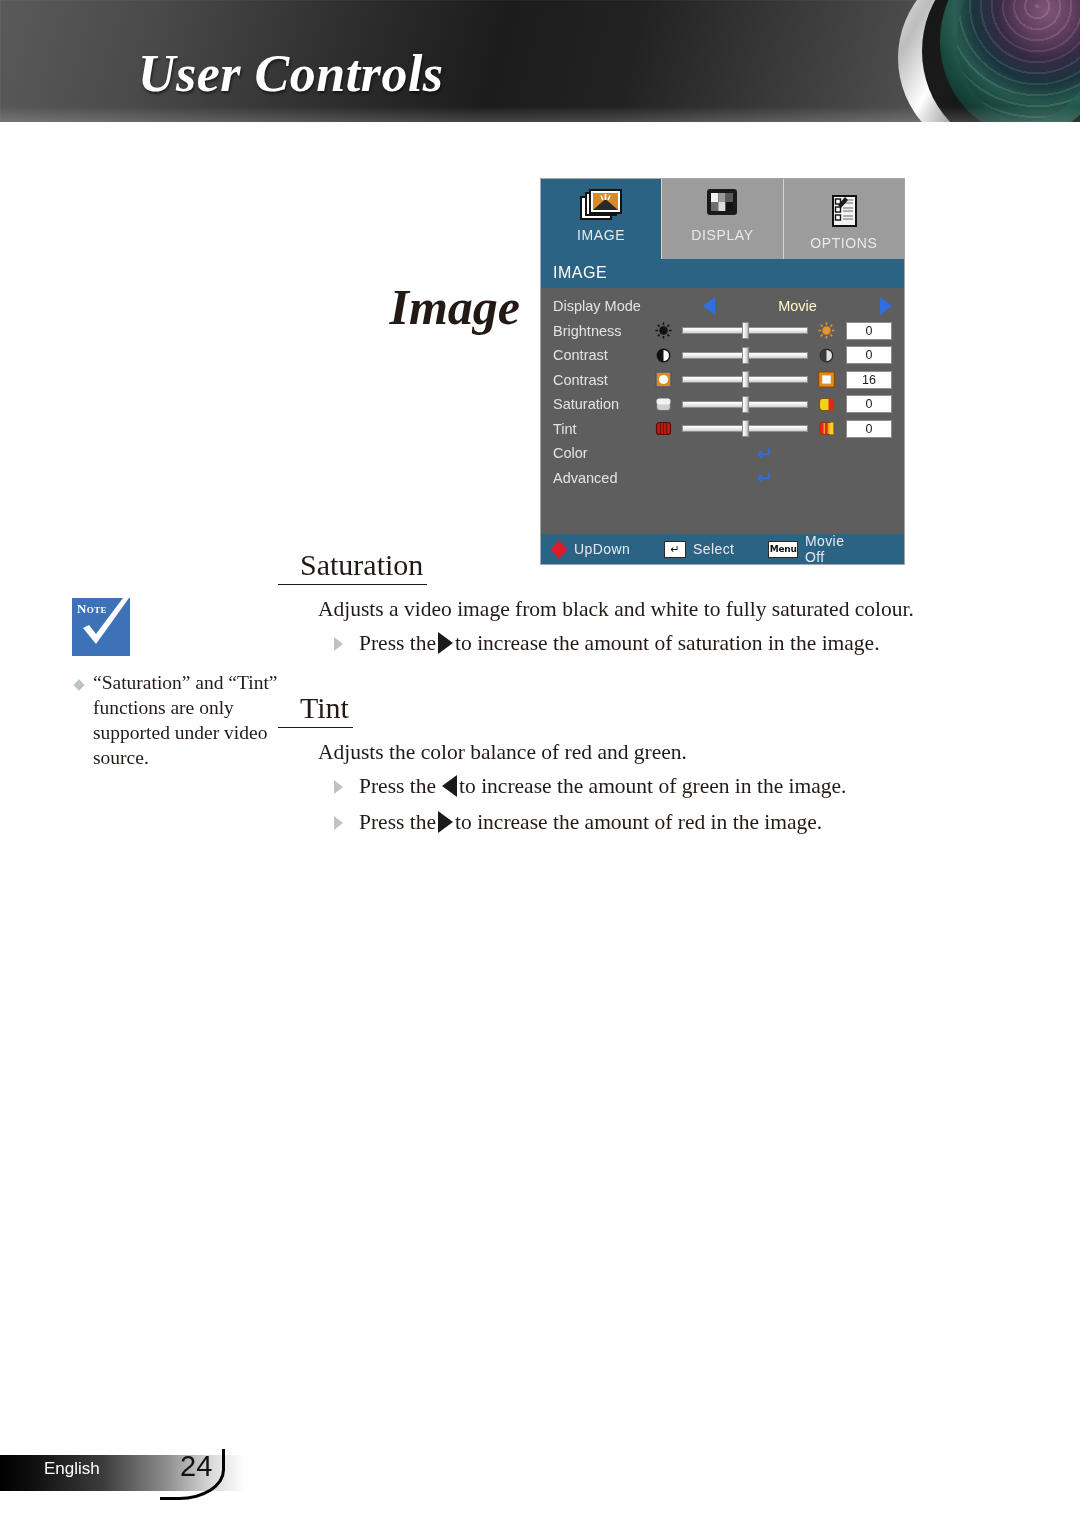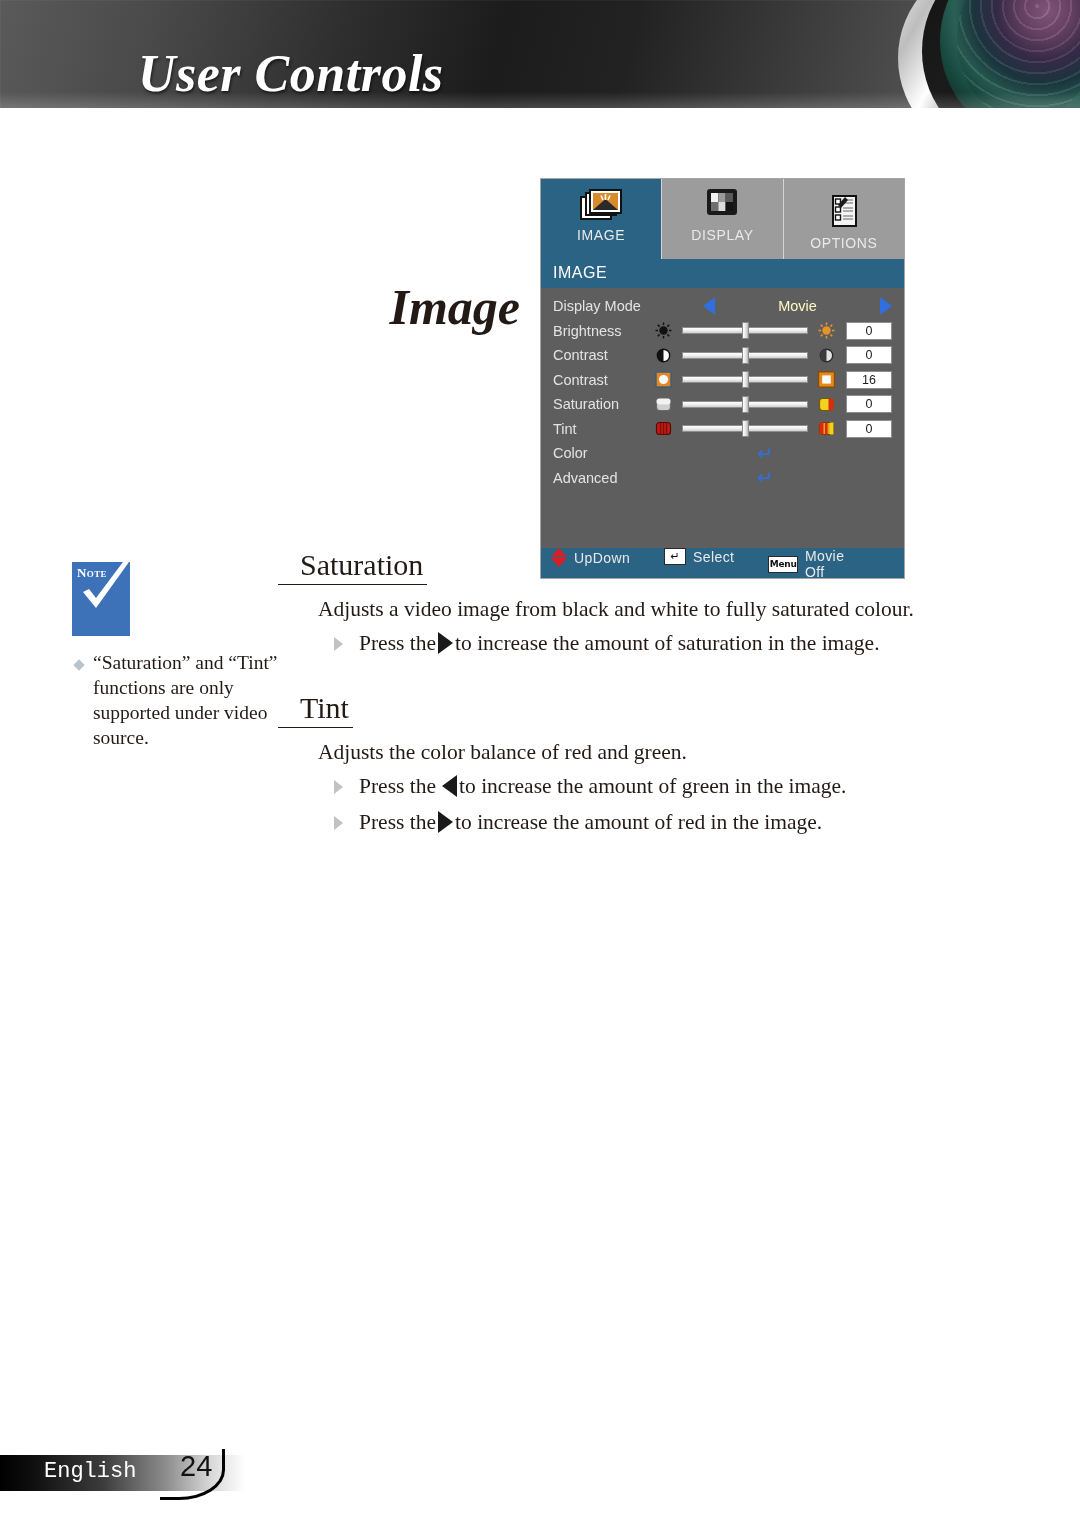--- a/index.html
+++ b/index.html
@@ -13,21 +13,21 @@
     position: relative;
     overflow: hidden;
     font-family: "Liberation Serif", serif;
   }
 
   
   .header {
     position: absolute;
     left: 0; top: 0;
     width: 1080px;
-    height: 108px;
+    height: 122px;
     background:
       linear-gradient(90deg,
         rgba(255,255,255,0.045) 0px, rgba(255,255,255,0.045) 1px,
         rgba(0,0,0,0) 1px, rgba(0,0,0,0) 26px),
       linear-gradient(180deg,
         rgba(255,255,255,0.04) 0px, rgba(255,255,255,0.04) 1px,
         rgba(0,0,0,0) 1px, rgba(0,0,0,0) 20px),
       linear-gradient(105deg, #5a5a5a 0%, #4a4a4a 14%, #2e2e2e 32%,
                       #1c1c1c 46%, #222222 58%, #3a3a3a 72%,
                       #4e4e4e 84%, #5c5c5c 100%);
@@ -151,21 +151,21 @@
 
   .osd-section-bar {
     background: #2b6384;
     color: #ffffff;
     font-size: 16px;
     padding: 5px 12px 6px 12px;
     letter-spacing: 0.5px;
   }
   .osd-body {
     background: #5e5e5e;
-    padding: 6px 0 14px 0;
+    padding: 6px 0 0 0;
   }
   .osd-row {
     display: flex;
     align-items: center;
     height: 24.5px;
     padding: 0 12px;
     box-sizing: border-box;
   }
   .osd-row-label {
     width: 150px;
@@ -240,21 +240,21 @@
     font-size: 19px;
     line-height: 1;
     margin-left: 54px;
     font-family: "DejaVu Sans", sans-serif;
   }
   .osd-spacer { height: 44px; }
   .osd-footer {
     background: #2b6384;
     height: 30px;
     display: flex;
-    align-items: flex-start;
+    align-items: center;
     padding: 0 10px;
     box-sizing: border-box;
   }
   .foot-item {
     display: flex;
     align-items: center;
     margin-right: 34px;
   }
   .foot-label {
     font-size: 14px;
@@ -288,23 +288,24 @@
   .key-btn.menu-key { font-size: 9px; font-weight: bold; letter-spacing: -0.2px; }
 
   
   .note-wrap {
     position: absolute;
     left: 72px;
     top: 562px;
     width: 225px;
   }
   .note-badge {
-    width: 58px; height: 74px;
+    width: 58px; height: 58px;
     background: #3e72b8;
     position: relative;
+    margin-top: 36px;
   }
   .note-badge-text {
     position: absolute;
     left: 5px; top: 3px;
     font-family: "Liberation Serif", serif;
     font-size: 13px;
     font-variant: small-caps;
     font-weight: bold;
     color: #ffffff;
     letter-spacing: 0.4px;
@@ -407,22 +408,22 @@
     left: 0;
     top: 1455px;
     width: 245px;
     height: 36px;
     background: linear-gradient(90deg, #000000 0%, #0d0d0d 12%, #3c3c3c 42%,
                 #8e8e8e 68%, #d8d8d8 86%, #ffffff 100%);
   }
   .footer-lang {
     position: absolute;
     left: 44px; top: 4px;
-    font-family: Liberation Mono, monospace;
-    font-size: 22px;
+    font-family: Liberation Sans, sans-serif;
+    font-size: 17px;
     color: #ffffff;
   }
   .footer-swoosh {
     position: absolute;
     left: 160px; top: 1449px;
     width: 62px; height: 48px;
     border-bottom: 3px solid #000000;
     border-right: 3px solid #000000;
     border-bottom-right-radius: 46px 30px;
   }

